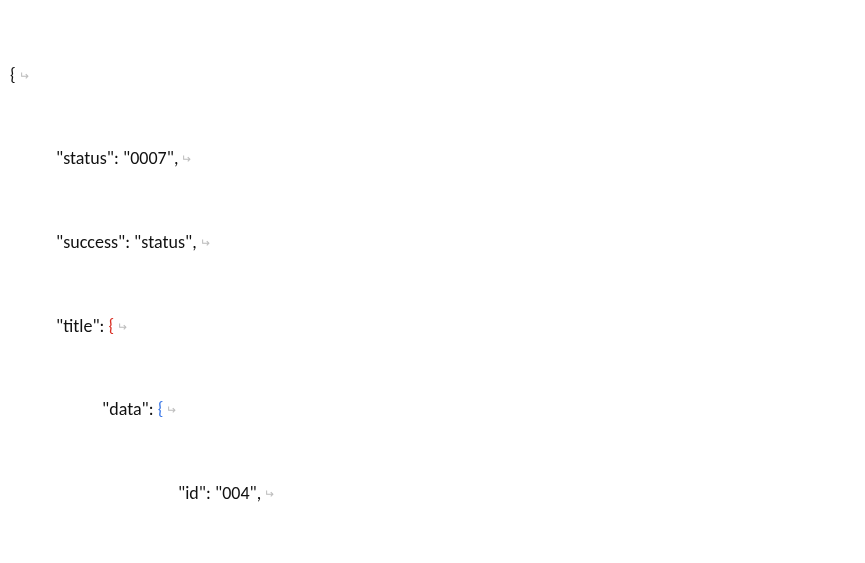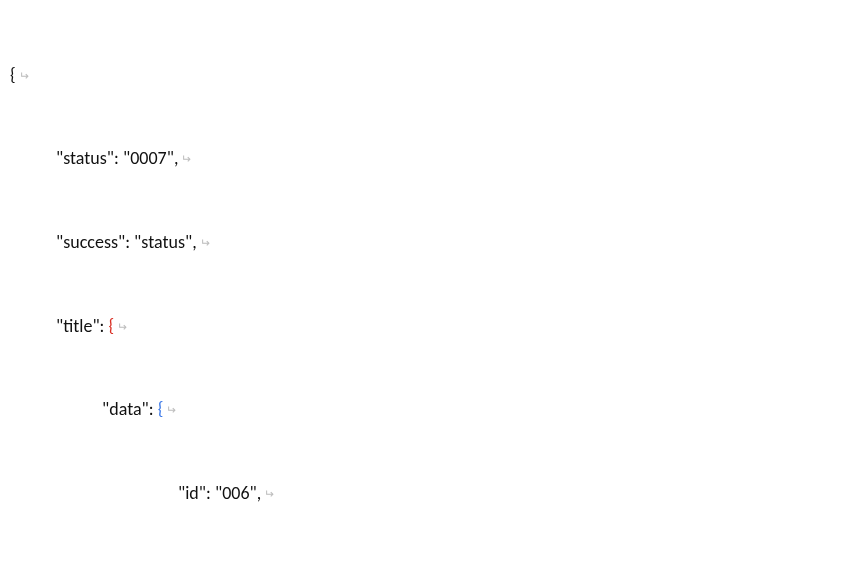--- a/index.html
+++ b/index.html
@@ -50,21 +50,21 @@
 <span class="line"><span class="punct">{</span><span class="ret">↵</span></span>
 
 <span class="line i1"><span class="key">status</span><span class="punct">: </span><span class="str">0007</span><span class="punct">,</span><span class="ret">↵</span></span>
 
 <span class="line i1"><span class="key">success</span><span class="punct">: </span><span class="str">status</span><span class="punct">,</span><span class="ret">↵</span></span>
 
 <span class="line i1"><span class="key">title</span><span class="punct">: </span><span class="red">{</span><span class="ret">↵</span></span>
 
 <span class="line i2"><span class="key">data</span><span class="punct">: </span><span class="blue">{</span><span class="ret">↵</span></span>
 
-<span class="line i3b"><span class="key">id</span><span class="punct">: </span><span class="str">006</span><span class="punct">,</span><span class="ret">↵</span></span>
+<span class="line i3b"><span class="key">id</span><span class="punct">: </span><span class="str">004</span><span class="punct">,</span><span class="ret">↵</span></span>
 
 
 
 
 
 
 
 
 
 

